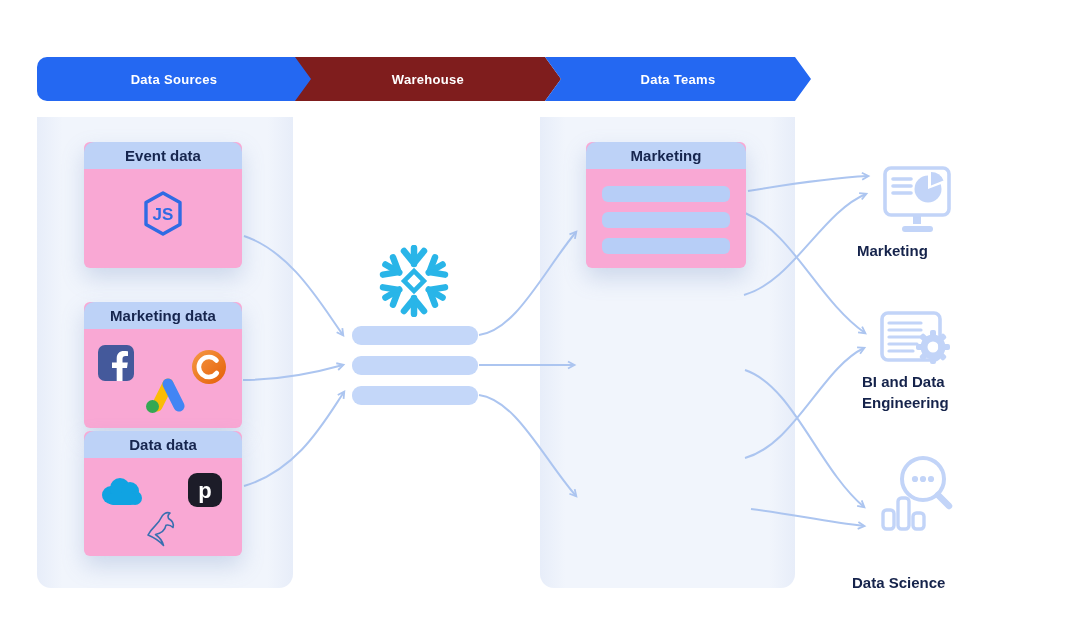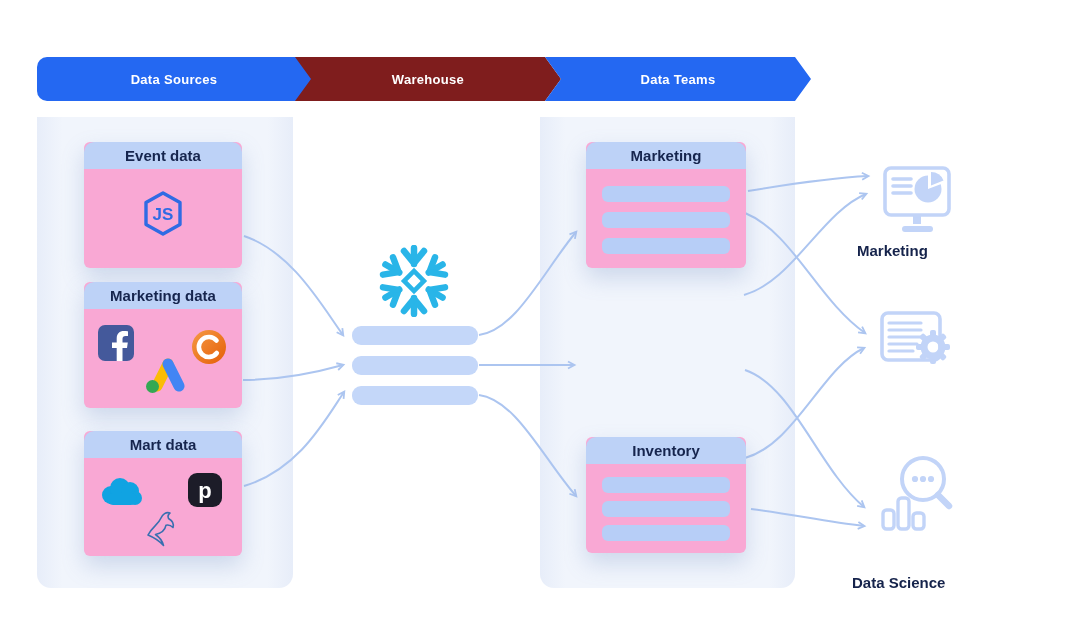--- a/index.html
+++ b/index.html
@@ -72,21 +72,21 @@
   </svg>
 
   <div class="card" style="left:84px;top:142px;height:126px">
     <div class="card-head">Event data</div>
     <svg class="icon-abs" style="left:56px;top:47px" width="46" height="50" viewBox="0 0 46 50">
       <path d="M23,4 L40,13.5 L40,35.5 L23,45 L6,35.5 L6,13.5 Z" fill="none" stroke="#2F6BE4" stroke-width="3.4" stroke-linejoin="round"></path>
       <text x="23" y="31" text-anchor="middle" font-size="17" font-weight="bold" fill="#2F6BE4" font-family="Liberation Sans, sans-serif">JS</text>
     </svg>
   </div>
 
-  <div class="card" style="left:84px;top:282px;height:126px">
+  <div class="card" style="left:84px;top:302px;height:126px">
     <div class="card-head">Marketing data</div>
     <svg class="icon-abs" style="left:14px;top:43px" width="36" height="36" viewBox="0 0 36 36">
       <rect x="0" y="0" width="36" height="36" rx="7" fill="#44599B"></rect>
       <path d="M24.5,36 L24.5,23 L29,23 L29.8,17.5 L24.5,17.5 L24.5,14 C24.5,12.2 25.4,11 27.6,11 L30,11 L30,6.2 C29,6.1 27.4,6 25.8,6 C21.6,6 18.7,8.6 18.7,13.4 L18.7,17.5 L14,17.5 L14,23 L18.7,23 L18.7,36 Z" fill="#ffffff"></path>
     </svg>
     <svg class="icon-abs" style="left:108px;top:48px" width="34" height="34" viewBox="0 0 34 34">
       <defs>
           <linearGradient id="og" x1="0" y1="0" x2="1" y2="1">
         <stop offset="0" stop-color="#F59A45"></stop>
             <stop offset="1" stop-color="#E55E07"></stop>
@@ -96,21 +96,21 @@
       <path d="M24.5,10.5 A10,10 0 1 0 24.8,23" fill="none" stroke="#ffffff" stroke-width="4.6" stroke-linecap="round"></path>
     </svg>
     <svg class="icon-abs" style="left:59px;top:73px" width="42" height="40" viewBox="0 0 42 40">
       <line x1="14" y1="31" x2="25" y2="9" stroke="#FBBC04" stroke-width="11" stroke-linecap="round"></line>
       <circle cx="9.5" cy="31.5" r="6.5" fill="#34A853"></circle>
       <line x1="25" y1="9" x2="36" y2="31" stroke="#4285F4" stroke-width="11" stroke-linecap="round"></line>
     </svg>
   </div>
 
   <div class="card" style="left:84px;top:431px;height:125px">
-    <div class="card-head">Mart data</div>
+    <div class="card-head">Data data</div>
     <svg class="icon-abs" style="left:15px;top:46px" width="44" height="30" viewBox="0 0 44 30">
       <g fill="#10A3E2">
         <circle cx="12" cy="18" r="9"></circle>
         <circle cx="21" cy="11" r="10"></circle>
         <circle cx="31" cy="14" r="9"></circle>
         <circle cx="36" cy="21" r="7"></circle>
         <rect x="8" y="16" width="30" height="12" rx="6"></rect>
       </g>
     </svg>
     <svg class="icon-abs" style="left:104px;top:42px" width="34" height="34" viewBox="0 0 34 34">
@@ -142,28 +142,20 @@
   <div class="wh-bar" style="top:386px"></div>
 
   <div class="card" style="left:586px;top:142px;width:160px;height:126px">
     <div class="card-head">Marketing</div>
     <div class="mart-rows">
       <div class="bar"></div>
       <div class="bar"></div>
       <div class="bar"></div>
     </div>
   </div>
-  <div class="card" style="left:586px;top:437px;width:160px;height:116px">
-    <div class="card-head">Inventory</div>
-    <div class="mart-rows" style="padding-top:13px">
-      <div class="bar" style="margin-bottom:8px"></div>
-      <div class="bar" style="margin-bottom:8px"></div>
-      <div class="bar" style="margin-bottom:0"></div>
-    </div>
-  </div>
 
   <svg class="icon-abs" style="left:878px;top:163px" width="78" height="74" viewBox="0 0 78 74">
     <rect x="7" y="5" width="64" height="47" rx="6" fill="#ffffff" stroke="#C2D4F8" stroke-width="3.6"></rect>
     <g stroke="#C2D4F8" stroke-width="3.6" stroke-linecap="round">
       <line x1="15" y1="16" x2="33" y2="16"></line>
       <line x1="15" y1="23" x2="33" y2="23"></line>
       <line x1="15" y1="30" x2="33" y2="30"></line>
     </g>
     <circle cx="50" cy="26" r="13.5" fill="#C2D4F8"></circle>
     <path d="M50,26 L50,10.5 A15.5,15.5 0 0 1 64.5,20.5 Z" fill="#ffffff"></path>
@@ -190,20 +182,21 @@
         <rect x="9" y="-3" width="8" height="6" ry="2"></rect>
         <rect x="-3" y="-17" width="6" height="8" rx="2" transform="rotate(45)"></rect>
         <rect x="-3" y="9" width="6" height="8" rx="2" transform="rotate(45)"></rect>
         <rect x="-17" y="-3" width="8" height="6" ry="2" transform="rotate(45)"></rect>
         <rect x="9" y="-3" width="8" height="6" ry="2" transform="rotate(45)"></rect>
       </g>
       <circle r="9" fill="none" stroke="#C2D4F8" stroke-width="7"></circle>
       <circle r="4.5" fill="#ffffff"></circle>
     </g>
   </svg>
+  <div class="team-label" style="left:862px;top:371px;width:110px">BI and Data Engineering</div>
 
   <svg class="icon-abs" style="left:876px;top:452px" width="82" height="84" viewBox="0 0 82 84">
     <rect x="22" y="46" width="11" height="31" rx="3.5" fill="none" stroke="#C2D4F8" stroke-width="3.4"></rect>
     <circle cx="47" cy="27" r="21" fill="#ffffff" stroke="#C2D4F8" stroke-width="4"></circle>
     <g fill="#C2D4F8">
       <circle cx="39" cy="27" r="3.1"></circle>
         <circle cx="47" cy="27" r="3.1"></circle>
         <circle cx="55" cy="27" r="3.1"></circle>
     </g>
     <line x1="62" y1="43" x2="73" y2="54" stroke="#C2D4F8" stroke-width="6.5" stroke-linecap="round"></line>

